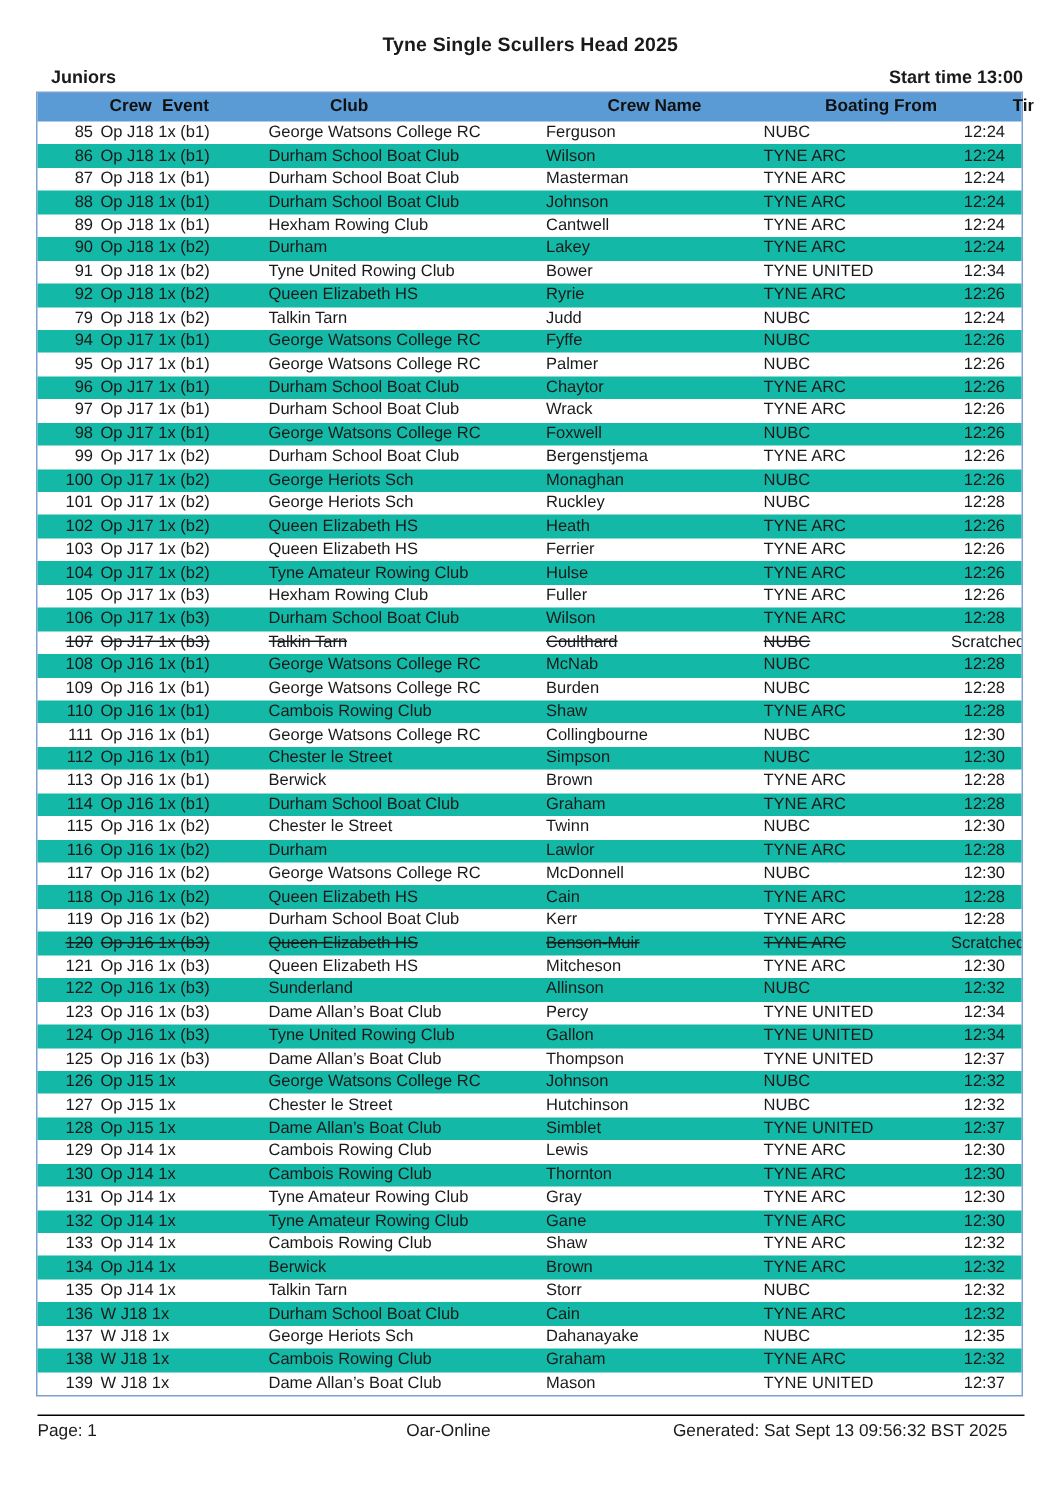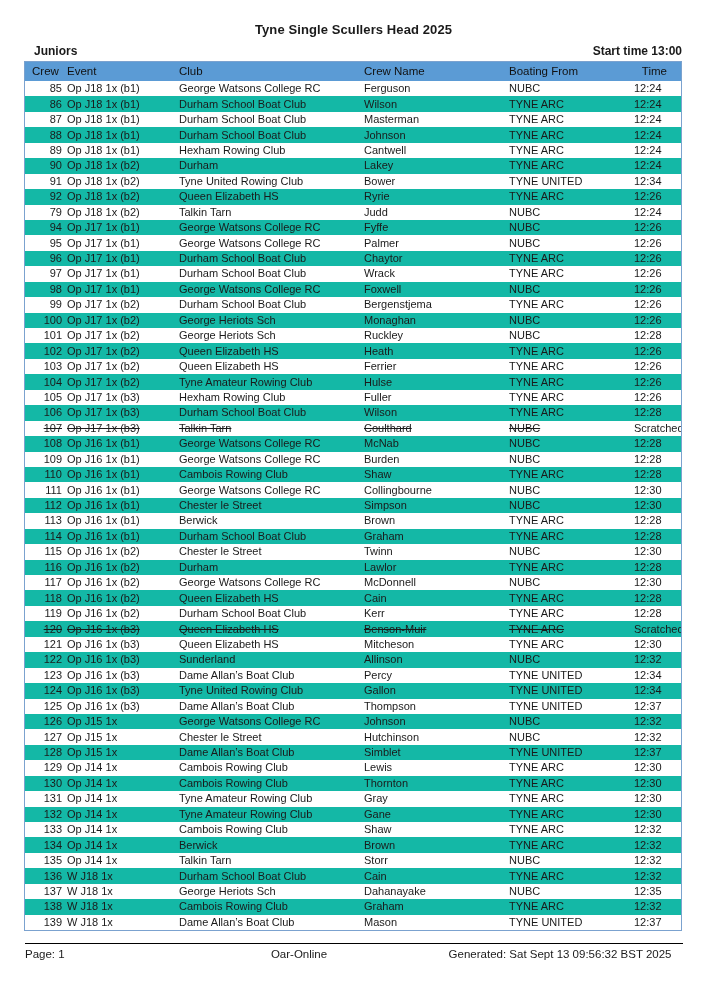--- a/index.html
+++ b/index.html
@@ -42,34 +42,35 @@
     background: #ffffff;
   }
   .tr, .thead {
     display: grid;
     grid-template-columns: 42px 112px 185px 145px 125px auto;
     align-items: center;
   }
   .thead {
     background: #5b9bd5;
     height: 19px;
-    font-weight: normal;
+    font-weight: bold;
     font-size: 11.5px;
     color: #111111;
+    padding-left: 41px;
   }
   .tr { height: 15.45px; font-size: 11px; }
   .tr.alt { background: #14b8a6; }
   .td, .th {
     white-space: nowrap;
     overflow: hidden;
     line-height: 15px;
   }
   .c-crew  { text-align: right; padding-right: 5px; }
   .th.c-crew { text-align: left; padding-left: 7px; }
-  .c-time  { padding-right: 11px; }
+  .c-time  { text-align: right; padding-right: 11px; }
   .th.c-time { padding-right: 14px; }
   .scratched .td { text-decoration: line-through; }
   .scratched .td.c-time { text-decoration: none; }
   .footer-rule {
     width: 658px;
     margin-left: 25px;
     border-top: 1.5px solid #000000;
     margin-top: 12px;
   }
   .footer {

